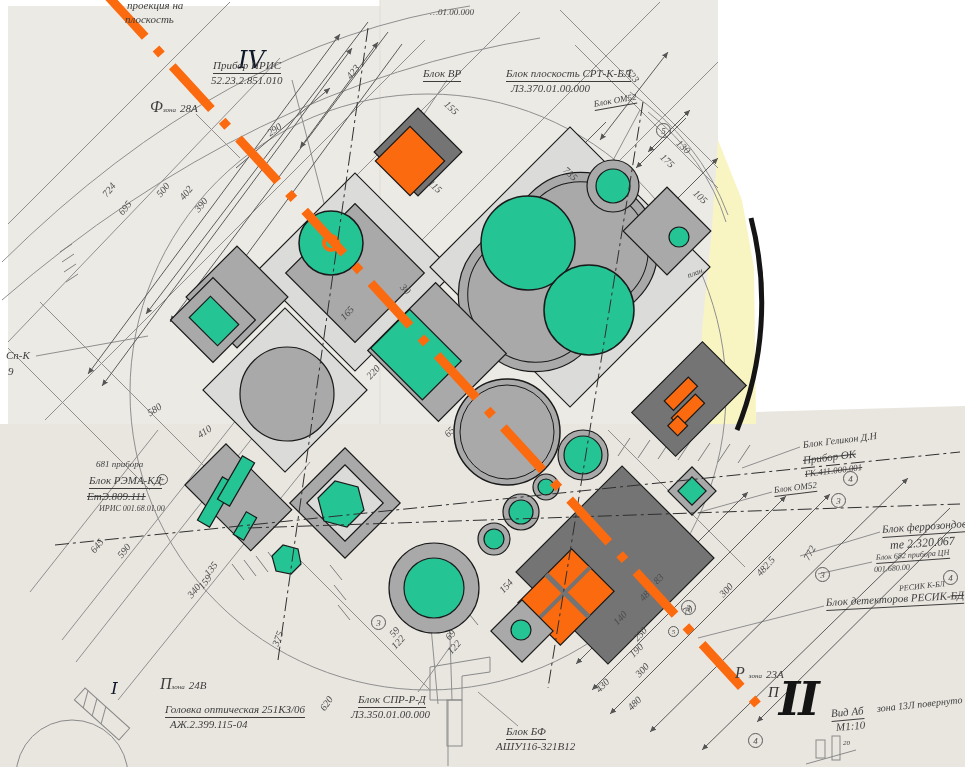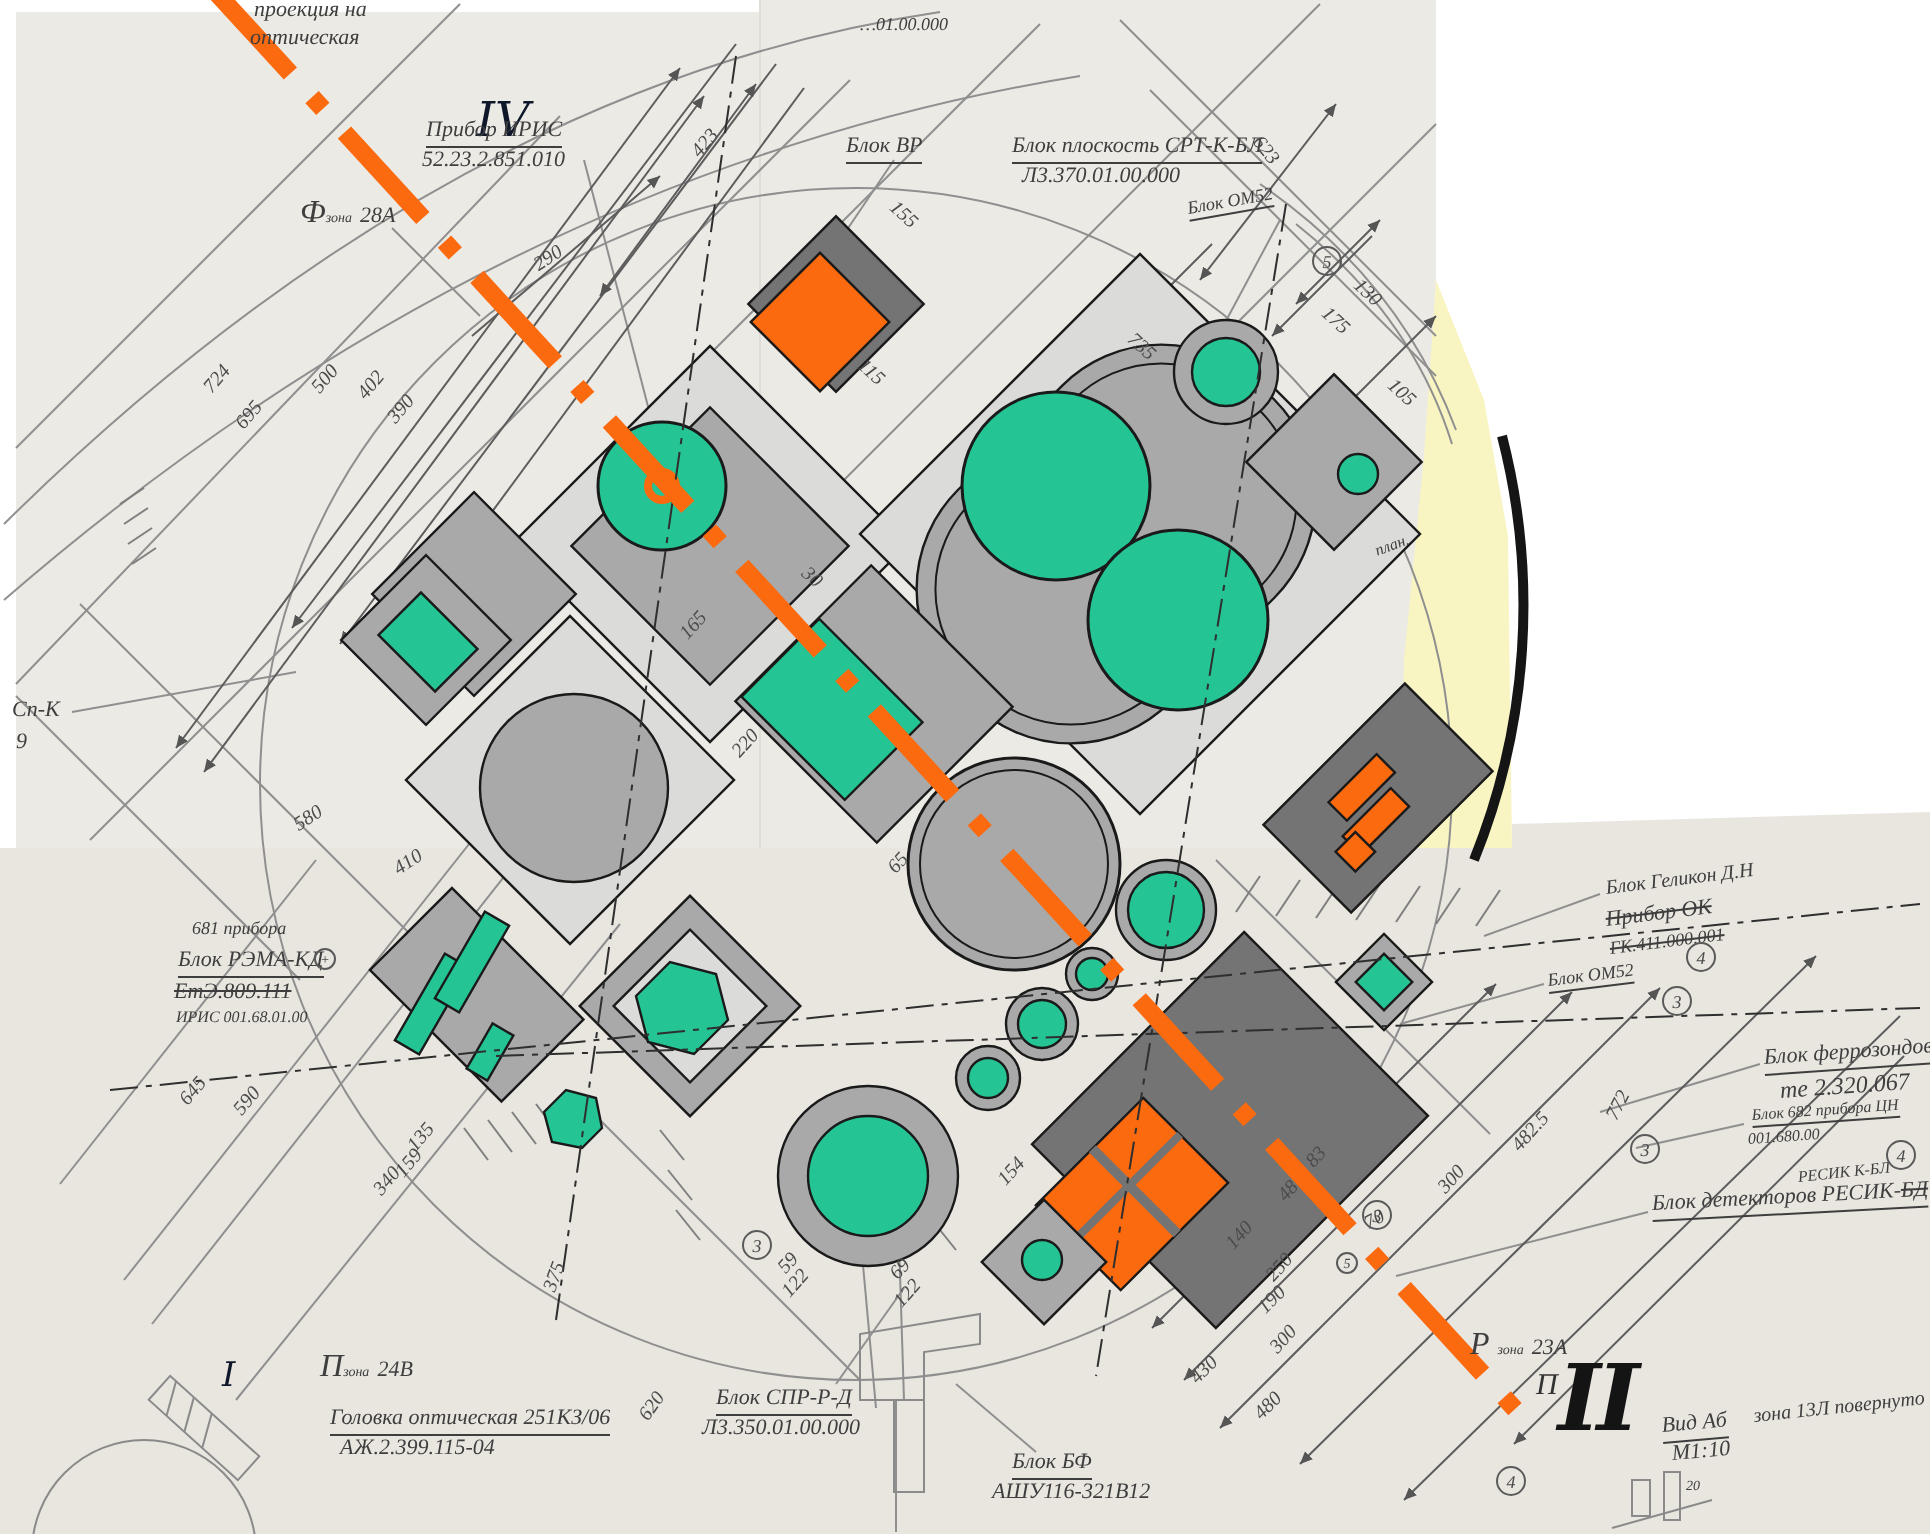--- a/index.html
+++ b/index.html
@@ -259,39 +259,39 @@
     <line x1="55" y1="545" x2="960" y2="452"></line>
     <line x1="248" y1="528" x2="960" y2="504"></line>
   </g>
 
   <path d="M751,218 A340 340 0 0 1 737,430" stroke="#151515" stroke-width="5" fill="none"></path>
 
   <path d="M106,-6 L768,716" stroke="var(--orange)" stroke-width="9" stroke-dasharray="58 16 8 16" fill="none"></path>
 </svg>
 
 <div class="lbl" style="left:127px;top:0px">проекция на</div>
-<div class="lbl" style="left:125px;top:14px">оптическая</div>
+<div class="lbl" style="left:125px;top:14px">плоскость</div>
 <div class="roman" style="left:238px;top:46px">IV</div>
 <div class="lbl und" style="left:213px;top:60px">Прибор ИРИС</div>
 <div class="lbl" style="left:211px;top:75px">52.23.2.851.010</div>
 <div class="lbl s9" style="left:430px;top:8px">…01.00.000</div>
 <div class="lbl und" style="left:423px;top:68px">Блок ВР</div>
 <div class="lbl und" style="left:506px;top:68px">Блок плоскость СРТ-К-БЛ</div>
 <div class="lbl" style="left:511px;top:83px">Л3.370.01.00.000</div>
 <div class="lbl s9 und" style="left:594px;top:100px;--r:-10deg">Блок ОМ52</div>
 <div class="zone" style="left:150px;top:98px">
   <span class="zl">Ф</span><span class="zs">зона</span>&nbsp;<span class="zv">28А</span>
 </div>
 <div class="lbl" style="left:6px;top:350px">Сп-К</div>
 <div class="lbl" style="left:8px;top:366px">9</div>
 <div class="lbl s9" style="left:96px;top:460px">681 прибора</div>
 <div class="lbl und" style="left:89px;top:475px">Блок РЭМА-КД</div>
 <div class="circ small" style="left:157px;top:474px">+</div>
 <div class="lbl strike" style="left:87px;top:491px">ЕтЭ.809.111</div>
-<div class="lbl s8" style="left:88px;top:505px">ИРИС 001.68.01.00</div>
+<div class="lbl s8" style="left:99px;top:505px">ИРИС 001.68.01.00</div>
 <div class="roman small" style="left:111px;top:678px">I</div>
 <div class="zone" style="left:160px;top:675px">
   <span class="zl">П</span><span class="zs">зона</span>&nbsp;<span class="zv">24В</span>
 </div>
 <div class="lbl und" style="left:165px;top:704px">Головка оптическая 251КЗ/06</div>
 <div class="lbl" style="left:170px;top:719px">АЖ.2.399.115-04</div>
 <div class="lbl und" style="left:358px;top:694px">Блок СПР-Р-Д</div>
 <div class="lbl" style="left:351px;top:709px">Л3.350.01.00.000</div>
 <div class="lbl und" style="left:506px;top:726px">Блок БФ</div>
 <div class="lbl" style="left:496px;top:741px">АШУ116-321В12</div>

